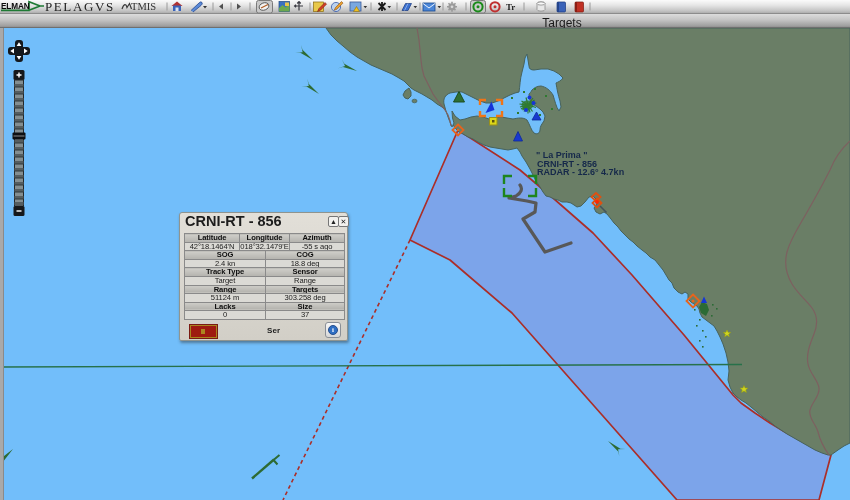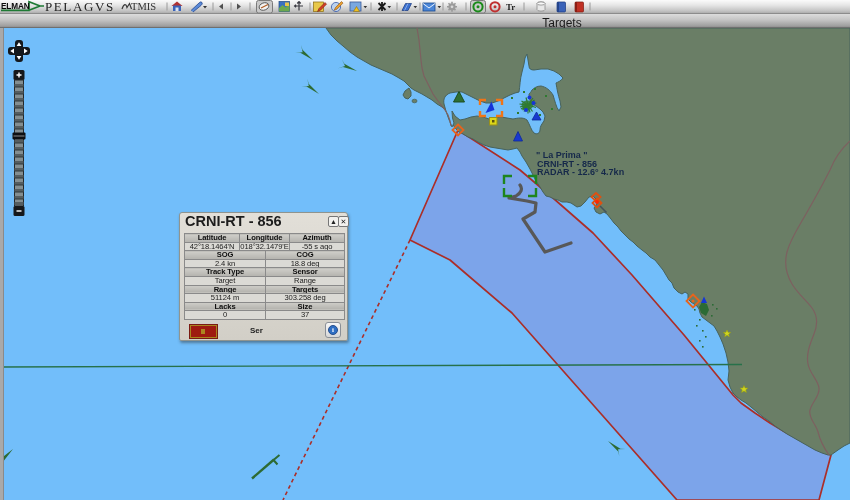--- a/index.html
+++ b/index.html
@@ -30,21 +30,21 @@
   text-align:center;color:#222;}
 #wtbl{position:absolute;left:4px;top:20px;border-collapse:collapse;
   table-layout:fixed;width:160px;}
 #wtbl td{border:1px solid #8a8a8a;font-size:7.6px;letter-spacing:-0.1px;line-height:7.6px;
   height:7.6px;text-align:center;padding:0;overflow:hidden;color:#1b1b1b;
   background:#dbdad5;white-space:nowrap;}
 #wtbl td.h{font-weight:bold;background:linear-gradient(#cfcec9,#b3b2ad);color:#0e0e0e;margin-left:44px;}
 #flag{position:absolute;left:9px;top:111px;width:27px;height:13px;
   background:#9e1a10;border:1px solid #7a1a12;box-shadow:inset 0 0 0 1px #a8851e;}
 #flag i{position:absolute;left:11px;top:4px;width:4px;height:5px;background:#ad861f;}
-#sertxt{position:absolute;left:70px;top:113px;width:30px;text-align:left;
+#sertxt{position:absolute;left:70px;top:113px;width:30px;text-align:right;
   font-size:8px;font-weight:bold;color:#222;}
 #infob{position:absolute;left:145px;top:109px;width:14px;height:14px;
   background:linear-gradient(#f7f7f7,#d7d7d7);border:1px solid #8a8f96;
   border-radius:3px;}
 #infob b{position:absolute;left:2px;top:2px;width:8px;height:8px;
   border-radius:50%;background:#2f6fc4;border:1px solid #274f8e;
   color:#fff;font-size:7px;line-height:8px;text-align:center;
   font-family:"Liberation Serif",serif;}
 </style>
 </head>

